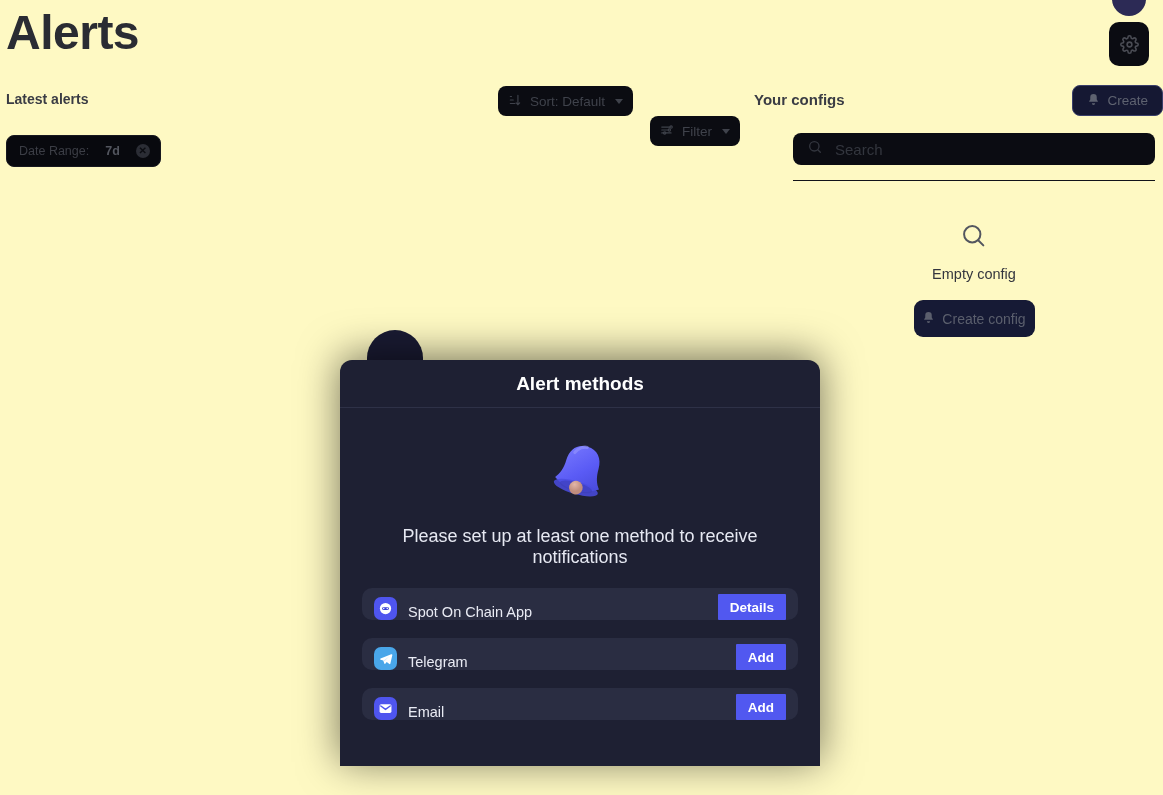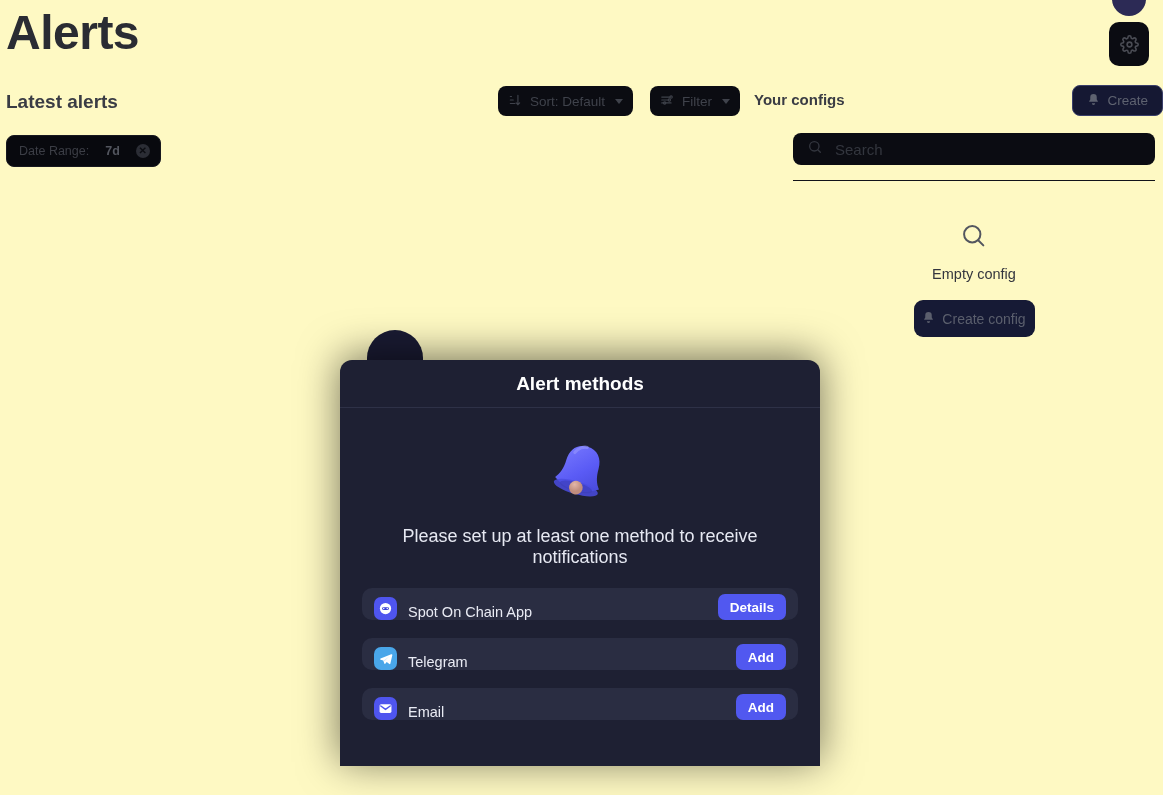--- a/index.html
+++ b/index.html
@@ -62,21 +62,21 @@
     align-items: center;
     justify-content: center;
   }
   .gear-btn svg { display: block; }
 
   
   .latest-label {
     position: absolute;
     left: 6px;
     top: 91px;
-    font-size: 19px;
+    font-size: 14px;
     font-weight: bold;
     color: #3a3c44;
   }
 
   .chip {
     position: absolute;
     left: 6px;
     top: 135px;
     height: 32px;
     padding: 0 10px 0 12px;
@@ -108,21 +108,21 @@
     display: flex;
     align-items: center;
     gap: 8px;
     padding: 0 10px;
     border-radius: 8px;
     background: #0b0c12;
     font-size: 13.5px;
     color: #3f424b;
   }
   .ctrl.sort { left: 498px; }
-  .ctrl.filter { left: 650px; }
+  .ctrl.filter { left: 650px; margin-top: 30px; }
   .caret {
     width: 0; height: 0;
     border-left: 4px solid transparent;
     border-right: 4px solid transparent;
     border-top: 5px solid #3f424b;
     margin-left: 2px;
   }
 
   
   .empty-left {
@@ -291,21 +291,21 @@
     margin-left: 11px;
     font-size: 14.5px;
     color: #e9ebf4;
     flex: 1 1 auto;
   }
 
   .method-action {
     height: 26px;
     min-width: 45px;
     padding: 0 12px;
-    border-radius: 7px;
+    border-radius: 1px;
     background: #5158f0;
     color: #ffffff;
     font-size: 13.5px;
     font-weight: bold;
     display: flex;
     align-items: center;
     justify-content: center;
   }
 </style>
 </head>

